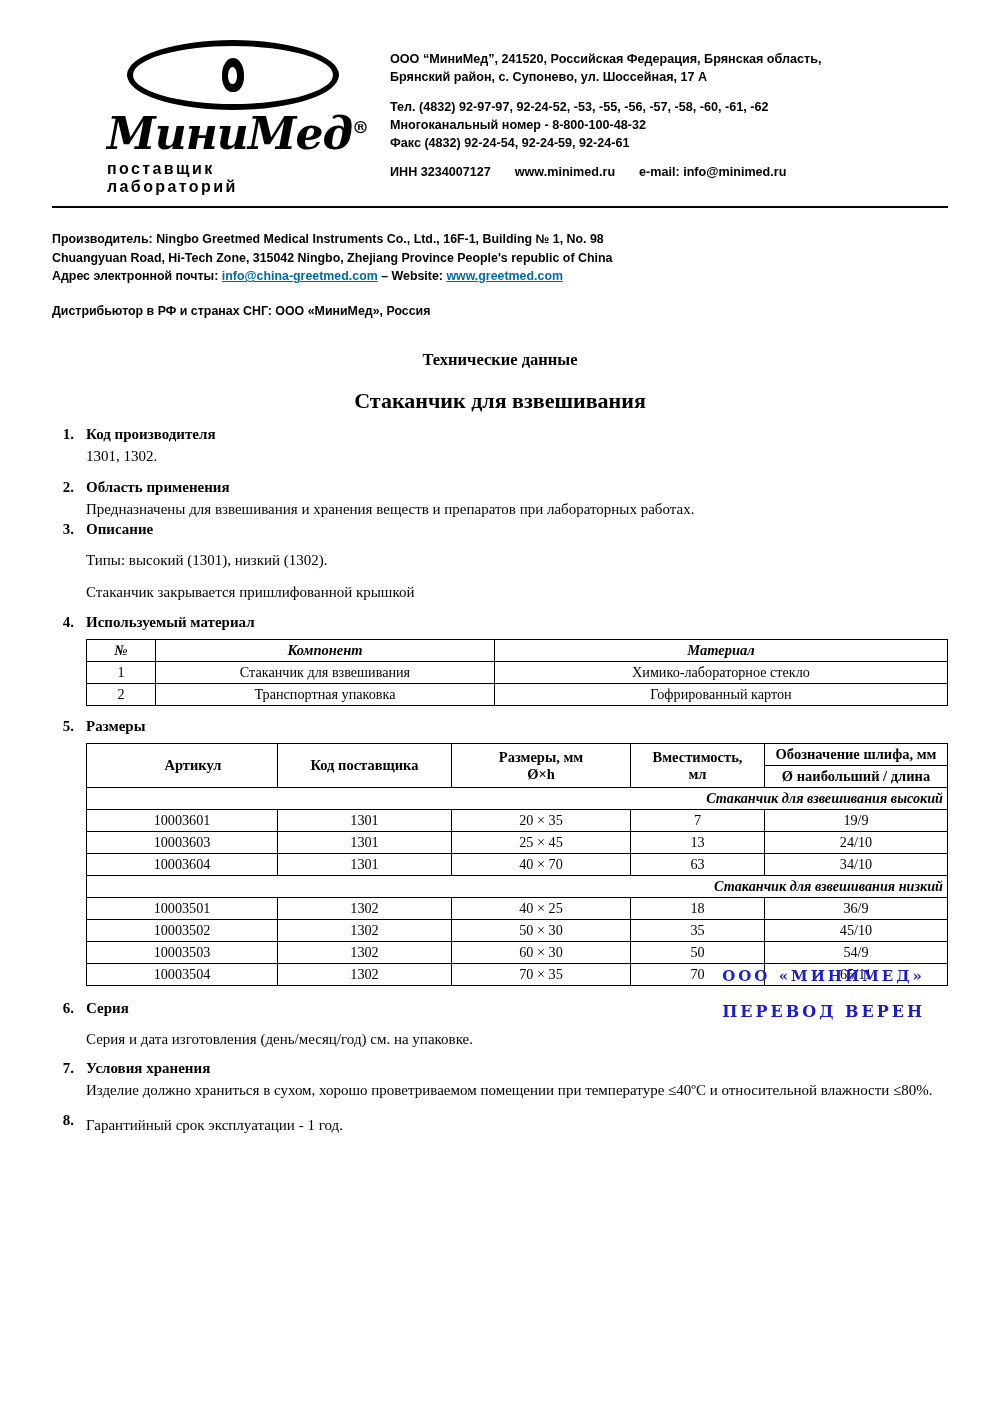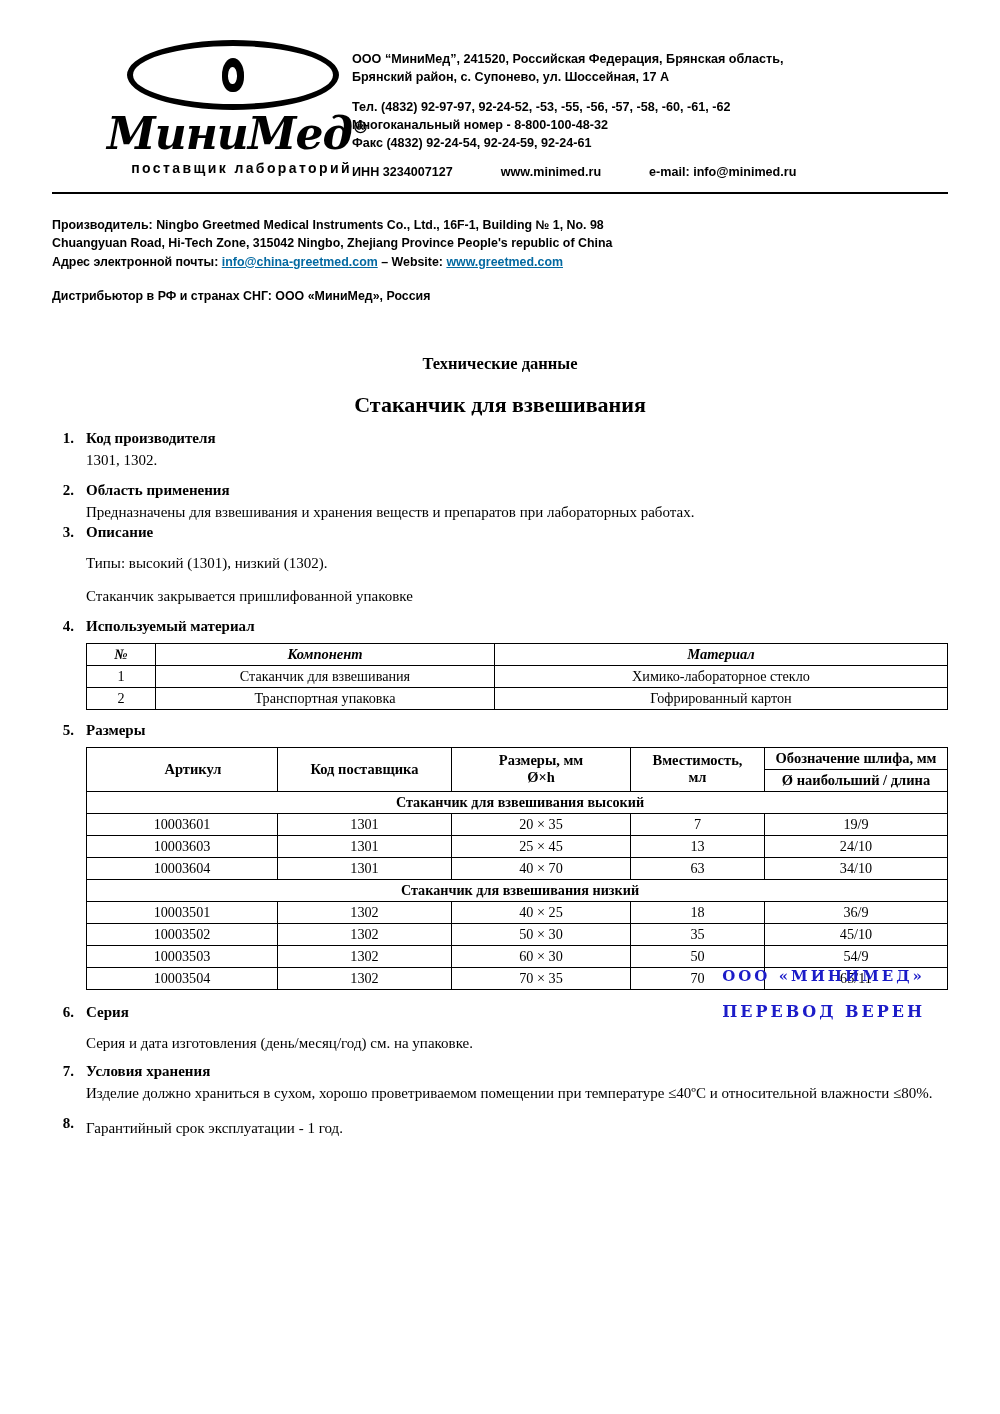--- a/index.html
+++ b/index.html
@@ -73,38 +73,38 @@
     position: relative;
     display: inline-block;
   }
   .mm-reg {
     font-size: 17px;
     vertical-align: super;
     font-style: normal;
   }
   .mm-sub {
     font-family: "Liberation Sans", sans-serif;
-    font-size: 14px;
+    font-size: 16px;
     font-weight: bold;
     letter-spacing: 2.4px;
     margin-top: 4px;
-    text-align: right;
   }
   .hdr-contacts {
     flex: 1;
     font-family: "Liberation Sans", sans-serif;
     font-size: 12.6px;
     font-weight: bold;
     line-height: 1.45;
     padding-top: 10px;
+    margin-left: 38px;
   }
   .hdr-contacts .blk { margin-bottom: 11px; }
   .hdr-row-bottom {
     display: flex;
-    gap: 48px;
+    gap: 24px;
     margin-top: 4px;
   }
   .rule {
     border: none;
     border-top: 2.5px solid #000;
     margin: 10px 0 0 0;
   }
 
   
   .gm-block {
@@ -172,21 +172,21 @@
     color: #0369a1;
     text-decoration: underline;
   }
   .gm-dist { margin-top: 16px; }
 
   
   .doc-subtitle {
     text-align: center;
     font-size: 16.5px;
     font-weight: bold;
-    margin-top: 48px;
+    margin-top: 30px;
   }
   .doc-title {
     text-align: center;
     font-size: 22px;
     font-weight: bold;
     margin-top: 18px;
   }
 
   
   .sec {
@@ -227,22 +227,23 @@
     padding: 2px 4px;
     text-align: center;
     vertical-align: middle;
   }
   .t-mat th { font-style: italic; font-weight: bold; font-size: 14.5px; }
   .t-mat .c-num { width: 60px; }
   .t-mat .c-comp { width: 330px; }
 
   .t-dim th { font-weight: bold; font-size: 14.5px; }
   .t-dim .grp {
-    text-align: center;
-    font-weight: bold;
+    text-align: right;
+    font-weight: bold;
+    font-style: italic;
     padding-left: 10px;
   }
   .c-art { width: 160px; padding-left: 26px; }
   .c-code { width: 165px; }
   .c-size { width: 170px; }
   .c-vol { width: 125px; }
 
   
   .stamp {
     position: absolute;
@@ -322,21 +323,21 @@
       <div class="sec-head">Область применения</div>
       <div class="sec-p">Предназначены для взвешивания и хранения веществ и препаратов при лабораторных работах.</div>
     </div>
   </div>
 
   <div class="sec" style="margin-top:2px">
     <div class="sec-num">3.</div>
     <div class="sec-body">
       <div class="sec-head">Описание</div>
       <div class="sec-p spaced">Типы: высокий (1301), низкий (1302).</div>
-      <div class="sec-p spaced">Стаканчик закрывается пришлифованной упаковке</div>
+      <div class="sec-p spaced">Стаканчик закрывается пришлифованной крышкой</div>
     </div>
   </div>
 
   <div class="sec">
     <div class="sec-num">4.</div>
     <div class="sec-body">
       <div class="sec-head">Используемый материал</div>
       <table class="t-mat">
         <thead>
           <tr>

